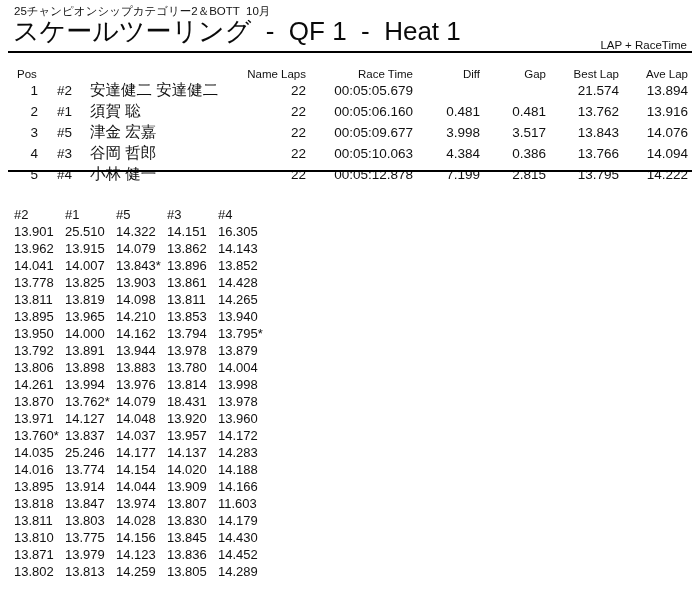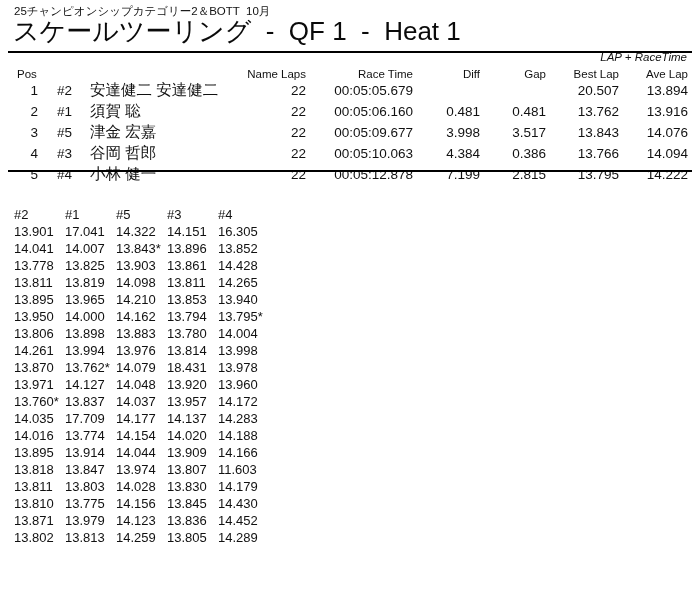--- a/index.html
+++ b/index.html
@@ -3,21 +3,21 @@
 <meta charset="utf-8">
 <style>
   * { margin:0; padding:0; box-sizing:border-box; }
   html,body { background:#fff; }
   .page {
     position:relative; width:700px; height:616px; background:#ffffff; color:#111;
     font-family:"Liberation Sans","DejaVu Sans",sans-serif; overflow:hidden;
   }
   .event-line { position:absolute; top:4px; left:14px; font-size:11.5px; white-space:pre; color:#111; }
   .title { position:absolute; top:14px; left:13px; font-size:26px; font-weight:400; white-space:pre; color:#0a0a0a; }
-  .timing-mode { position:absolute; top:51px; right:13px; font-size:11.5px; color:#111;font-style:italic; }
+  .timing-mode { position:absolute; top:39px; right:13px; font-size:11.5px; color:#111; }
   .rule { position:absolute; left:8px; width:684px; border-top:2px solid #000; }
   .rule-top { top:51px; }
   .rule-results { top:170px; }
 
   table { border-collapse:collapse; table-layout:fixed; }
   th, td { white-space:nowrap; overflow:visible; }
 
   .results { position:absolute; top:64px; left:14px; width:676px; font-size:13.5px; }
   .results col.c-pos  { width:26px; }
   .results col.c-car  { width:44px; }
@@ -77,21 +77,21 @@
     </thead>
     <tbody>
       <tr>
         <td>1</td>
         <td class="d-car">#2</td>
         <td class="d-name">安達健二 安達健二</td>
         <td>22</td>
         <td>00:05:05.679</td>
         <td></td>
         <td></td>
-        <td>20.507</td>
+        <td>21.574</td>
         <td>13.894</td>
       </tr>
       <tr>
         <td>2</td>
         <td class="d-car">#1</td>
         <td class="d-name">須賀 聡</td>
         <td>22</td>
         <td>00:05:06.160</td>
         <td>0.481</td>
         <td>0.481</td>
@@ -149,24 +149,31 @@
         <th>#2</th>
         <th>#1</th>
         <th>#5</th>
         <th>#3</th>
         <th>#4</th>
       </tr>
     </thead>
     <tbody>
       <tr>
         <td>13.901</td>
-        <td>17.041</td>
+        <td>25.510</td>
         <td>14.322</td>
         <td>14.151</td>
         <td>16.305</td>
+      </tr>
+      <tr>
+        <td>13.962</td>
+        <td>13.915</td>
+        <td>14.079</td>
+        <td>13.862</td>
+        <td>14.143</td>
       </tr>
       <tr>
         <td>14.041</td>
         <td>14.007</td>
         <td>13.843*</td>
         <td>13.896</td>
         <td>13.852</td>
       </tr>
       <tr>
         <td>13.778</td>
@@ -190,20 +197,27 @@
         <td>13.940</td>
       </tr>
       <tr>
         <td>13.950</td>
         <td>14.000</td>
         <td>14.162</td>
         <td>13.794</td>
         <td>13.795*</td>
       </tr>
       <tr>
+        <td>13.792</td>
+        <td>13.891</td>
+        <td>13.944</td>
+        <td>13.978</td>
+        <td>13.879</td>
+      </tr>
+      <tr>
         <td>13.806</td>
         <td>13.898</td>
         <td>13.883</td>
         <td>13.780</td>
         <td>14.004</td>
       </tr>
       <tr>
         <td>14.261</td>
         <td>13.994</td>
         <td>13.976</td>
@@ -226,21 +240,21 @@
       </tr>
       <tr>
         <td>13.760*</td>
         <td>13.837</td>
         <td>14.037</td>
         <td>13.957</td>
         <td>14.172</td>
       </tr>
       <tr>
         <td>14.035</td>
-        <td>17.709</td>
+        <td>25.246</td>
         <td>14.177</td>
         <td>14.137</td>
         <td>14.283</td>
       </tr>
       <tr>
         <td>14.016</td>
         <td>13.774</td>
         <td>14.154</td>
         <td>14.020</td>
         <td>14.188</td>

